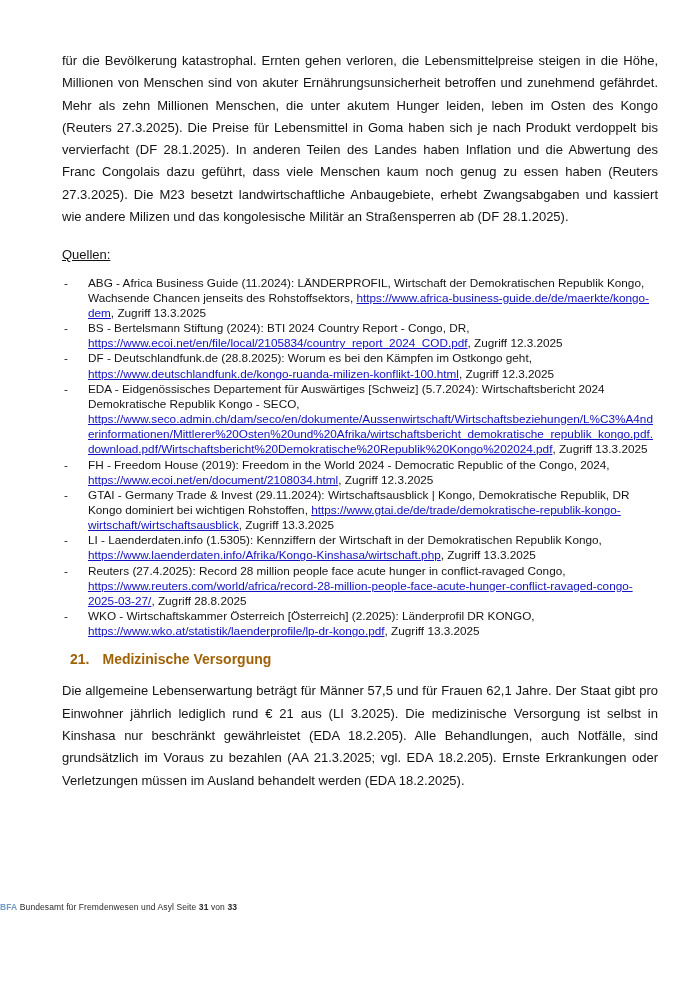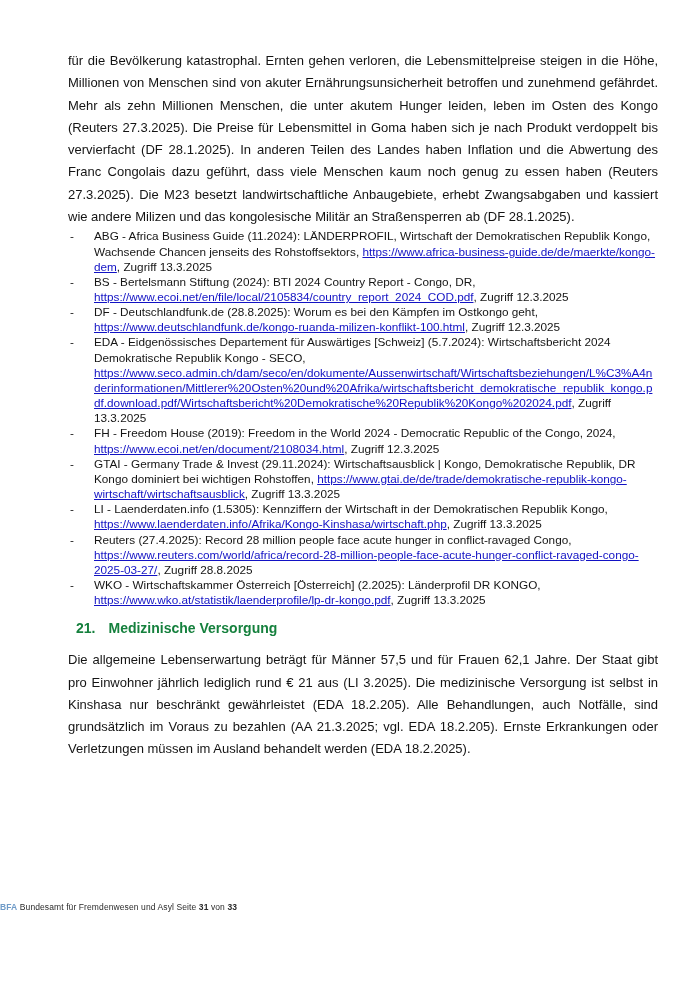--- a/index.html
+++ b/index.html
@@ -4,21 +4,21 @@
 <style>
   html, body { margin:0; padding:0; background:#ffffff; }
   .page {
     position:relative;
     width:700px; height:990px;
     background:#ffffff;
     font-family:"Liberation Sans", sans-serif;
     color:#141414;
     overflow:hidden;
   }
-  .content { padding:50px 42px 0 62px;margin-left:6px; }
+  .content { padding:50px 42px 0 62px; }
   .body-text {
     font-size:13px;
     line-height:22.3px;
     text-align:justify;
     margin:0;
   }
   .p2 { margin-top:12px; }
   .p3 { margin-top:11px; }
   .quellen {
     font-size:13px;
@@ -40,21 +40,21 @@
   .dash { position:absolute; left:2px; top:0; }
   a.link {
     color:#1212c4;
     text-decoration:underline;
     overflow-wrap:anywhere;
     cursor:pointer;
   }
   .heading {
     font-size:14px;
     font-weight:bold;
-    color:#15803d;
+    color:#a16207;
     margin:13px 0 10px 0;
     padding-left:8px;
     line-height:17px;
   }
   .h-num { margin-right:13px; }
   .footer {
     position:absolute;
     left:0; right:0; top:902px;
     text-align:left;
     font-size:8.5px;
@@ -65,20 +65,21 @@
   .b { font-weight:bold; }
 </style>
 </head>
 <body>
 
 <div class="page">
   <div class="content">
 
     <p class="body-text">für die Bevölkerung katastrophal. Ernten gehen verloren, die Lebensmittelpreise steigen in die Höhe, Millionen von Menschen sind von akuter Ernährungsunsicherheit betroffen und zunehmend gefährdet. Mehr als zehn Millionen Menschen, die unter akutem Hunger leiden, leben im Osten des Kongo (Reuters 27.3.2025). Die Preise für Lebensmittel in Goma haben sich je nach Produkt verdoppelt bis vervierfacht (DF 28.1.2025). In anderen Teilen des Landes haben Inflation und die Abwertung des Franc Congolais dazu geführt, dass viele Menschen kaum noch genug zu essen haben (Reuters 27.3.2025). Die M23 besetzt landwirtschaftliche Anbaugebiete, erhebt Zwangsabgaben und kassiert wie andere Milizen und das kongolesische Militär an Straßensperren ab (DF 28.1.2025).</p>
 
+    <p class="quellen">Quellen:</p>
 
     <ul class="src-list">
       <li class="src-item"><span class="dash">-</span><span>ABG - Africa Business Guide (11.2024): LÄNDERPROFIL, Wirtschaft der Demokratischen Republik Kongo, Wachsende Chancen jenseits des Rohstoffsektors, </span><a href="#" class="link">https://www.africa-business-guide.de/de/maerkte/kongo-dem</a><span>, Zugriff 13.3.2025</span></li>
       <li class="src-item"><span class="dash">-</span><span>BS - Bertelsmann Stiftung (2024): BTI 2024 Country Report - Congo, DR, </span><a href="#" class="link">https://www.ecoi.net/en/file/local/2105834/country_report_2024_COD.pdf</a><span>, Zugriff 12.3.2025</span></li>
       <li class="src-item"><span class="dash">-</span><span>DF - Deutschlandfunk.de (28.8.2025): Worum es bei den Kämpfen im Ostkongo geht, </span><a href="#" class="link">https://www.deutschlandfunk.de/kongo-ruanda-milizen-konflikt-100.html</a><span>, Zugriff 12.3.2025</span></li>
       <li class="src-item"><span class="dash">-</span><span>EDA - Eidgenössisches Departement für Auswärtiges [Schweiz] (5.7.2024): Wirtschaftsbericht 2024 Demokratische Republik Kongo - SECO, </span><a href="#" class="link">https://www.seco.admin.ch/dam/seco/en/dokumente/Aussenwirtschaft/Wirtschaftsbeziehungen/L%C3%A4nderinformationen/Mittlerer%20Osten%20und%20Afrika/wirtschaftsbericht_demokratische_republik_kongo.pdf.download.pdf/Wirtschaftsbericht%20Demokratische%20Republik%20Kongo%202024.pdf</a><span>, Zugriff 13.3.2025</span></li>
       <li class="src-item"><span class="dash">-</span><span>FH - Freedom House (2019): Freedom in the World 2024 - Democratic Republic of the Congo, 2024, </span><a href="#" class="link">https://www.ecoi.net/en/document/2108034.html</a><span>, Zugriff 12.3.2025</span></li>
       <li class="src-item"><span class="dash">-</span><span>GTAI - Germany Trade &amp; Invest (29.11.2024): Wirtschaftsausblick | Kongo, Demokratische Republik, DR Kongo dominiert bei wichtigen Rohstoffen, </span><a href="#" class="link">https://www.gtai.de/de/trade/demokratische-republik-kongo-wirtschaft/wirtschaftsausblick</a><span>, Zugriff 13.3.2025</span></li>
       <li class="src-item"><span class="dash">-</span><span>LI - Laenderdaten.info (1.5305): Kennziffern der Wirtschaft in der Demokratischen Republik Kongo, </span><a href="#" class="link">https://www.laenderdaten.info/Afrika/Kongo-Kinshasa/wirtschaft.php</a><span>, Zugriff 13.3.2025</span></li>
       <li class="src-item"><span class="dash">-</span><span>Reuters (27.4.2025): Record 28 million people face acute hunger in conflict-ravaged Congo, </span><a href="#" class="link">https://www.reuters.com/world/africa/record-28-million-people-face-acute-hunger-conflict-ravaged-congo-2025-03-27/</a><span>, Zugriff 28.8.2025</span></li>

